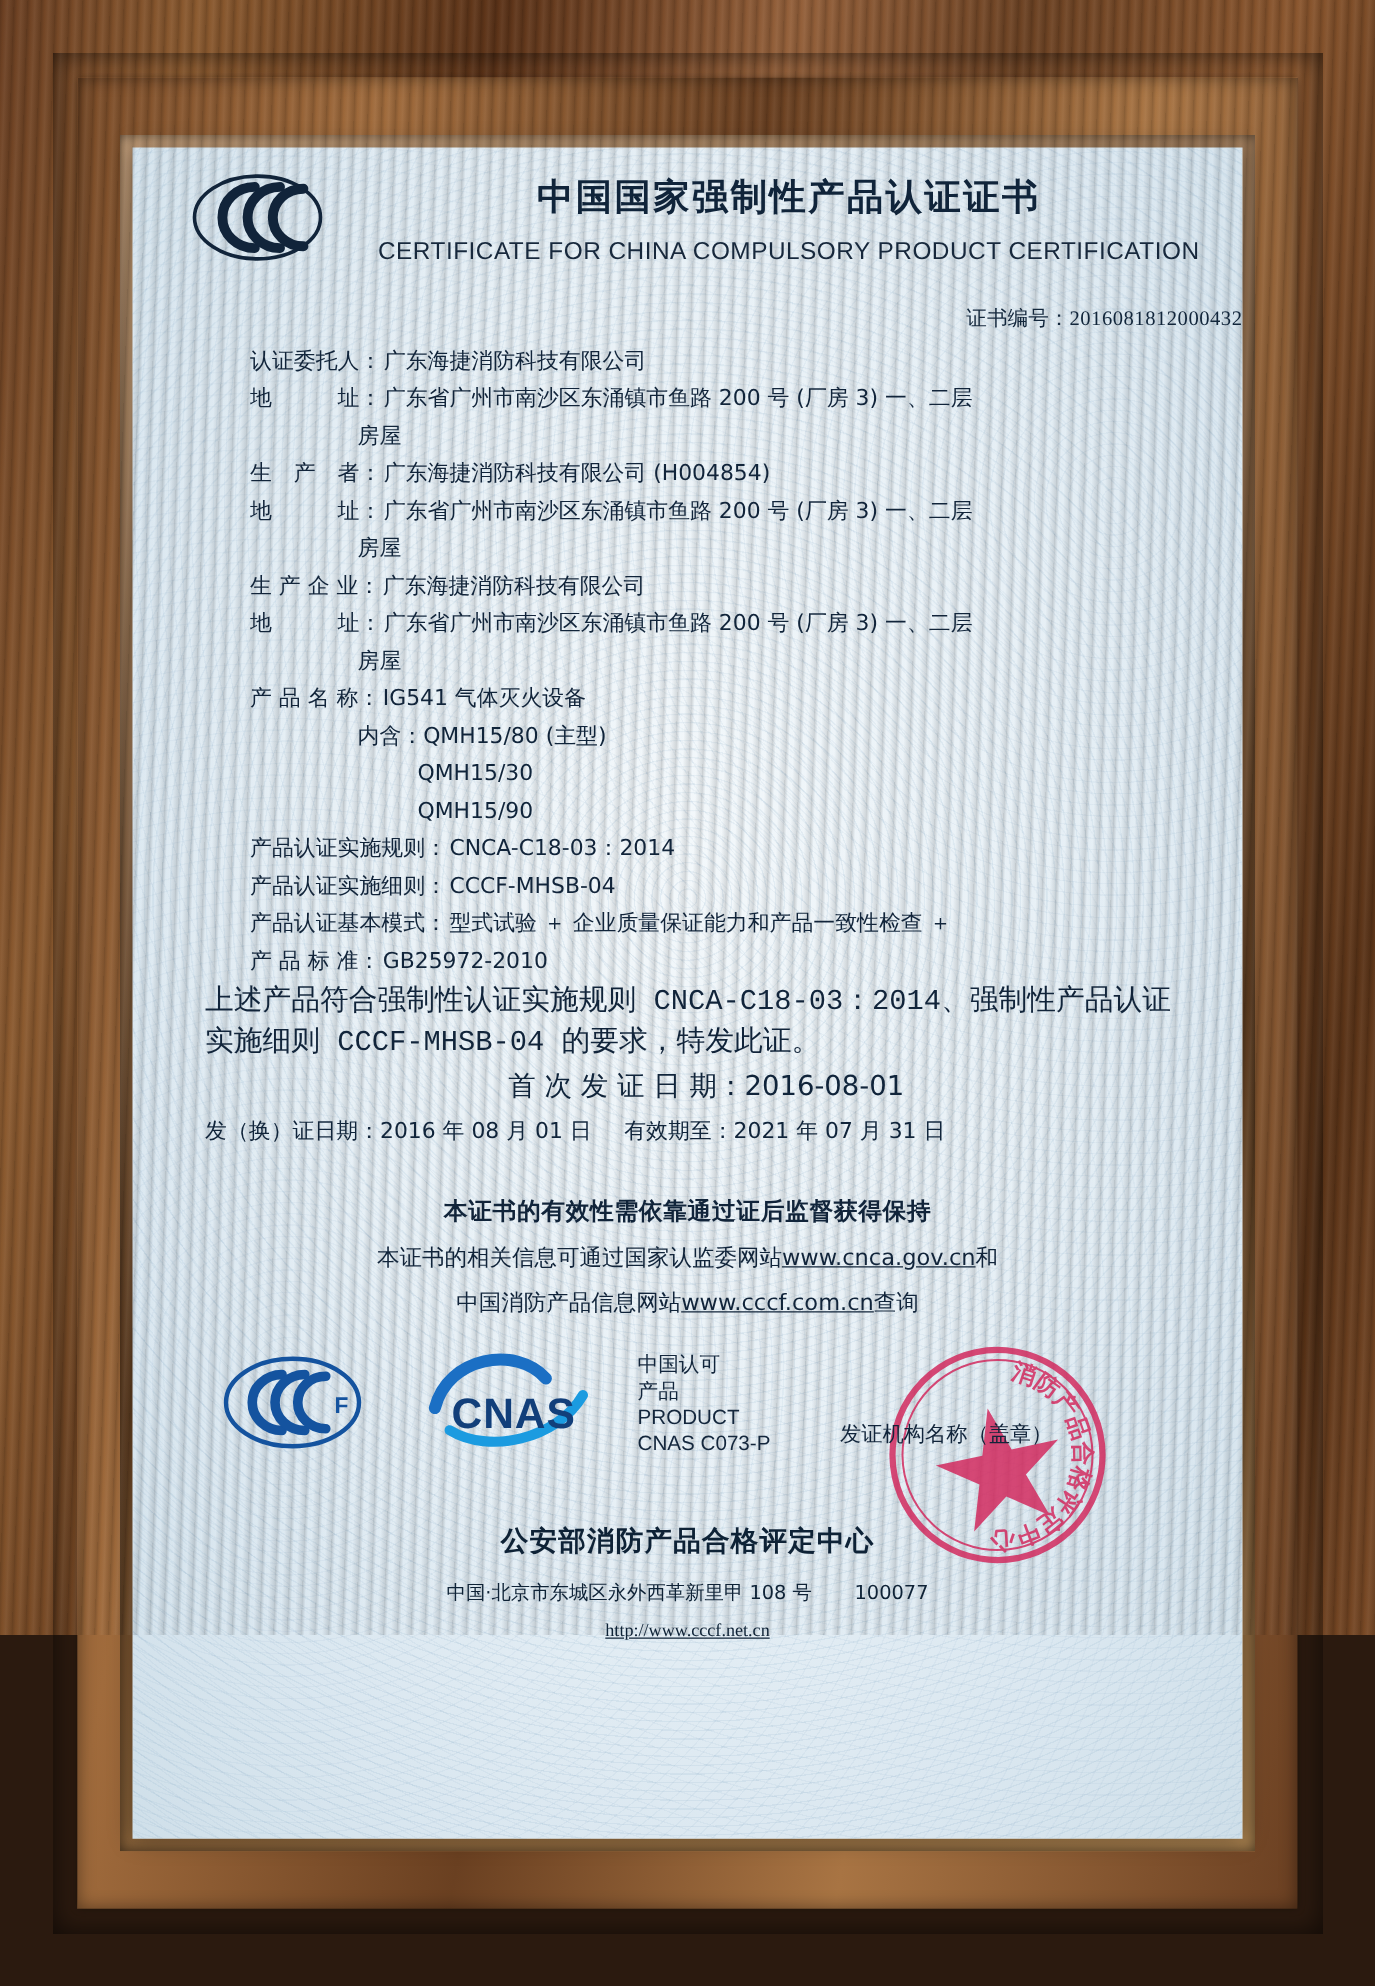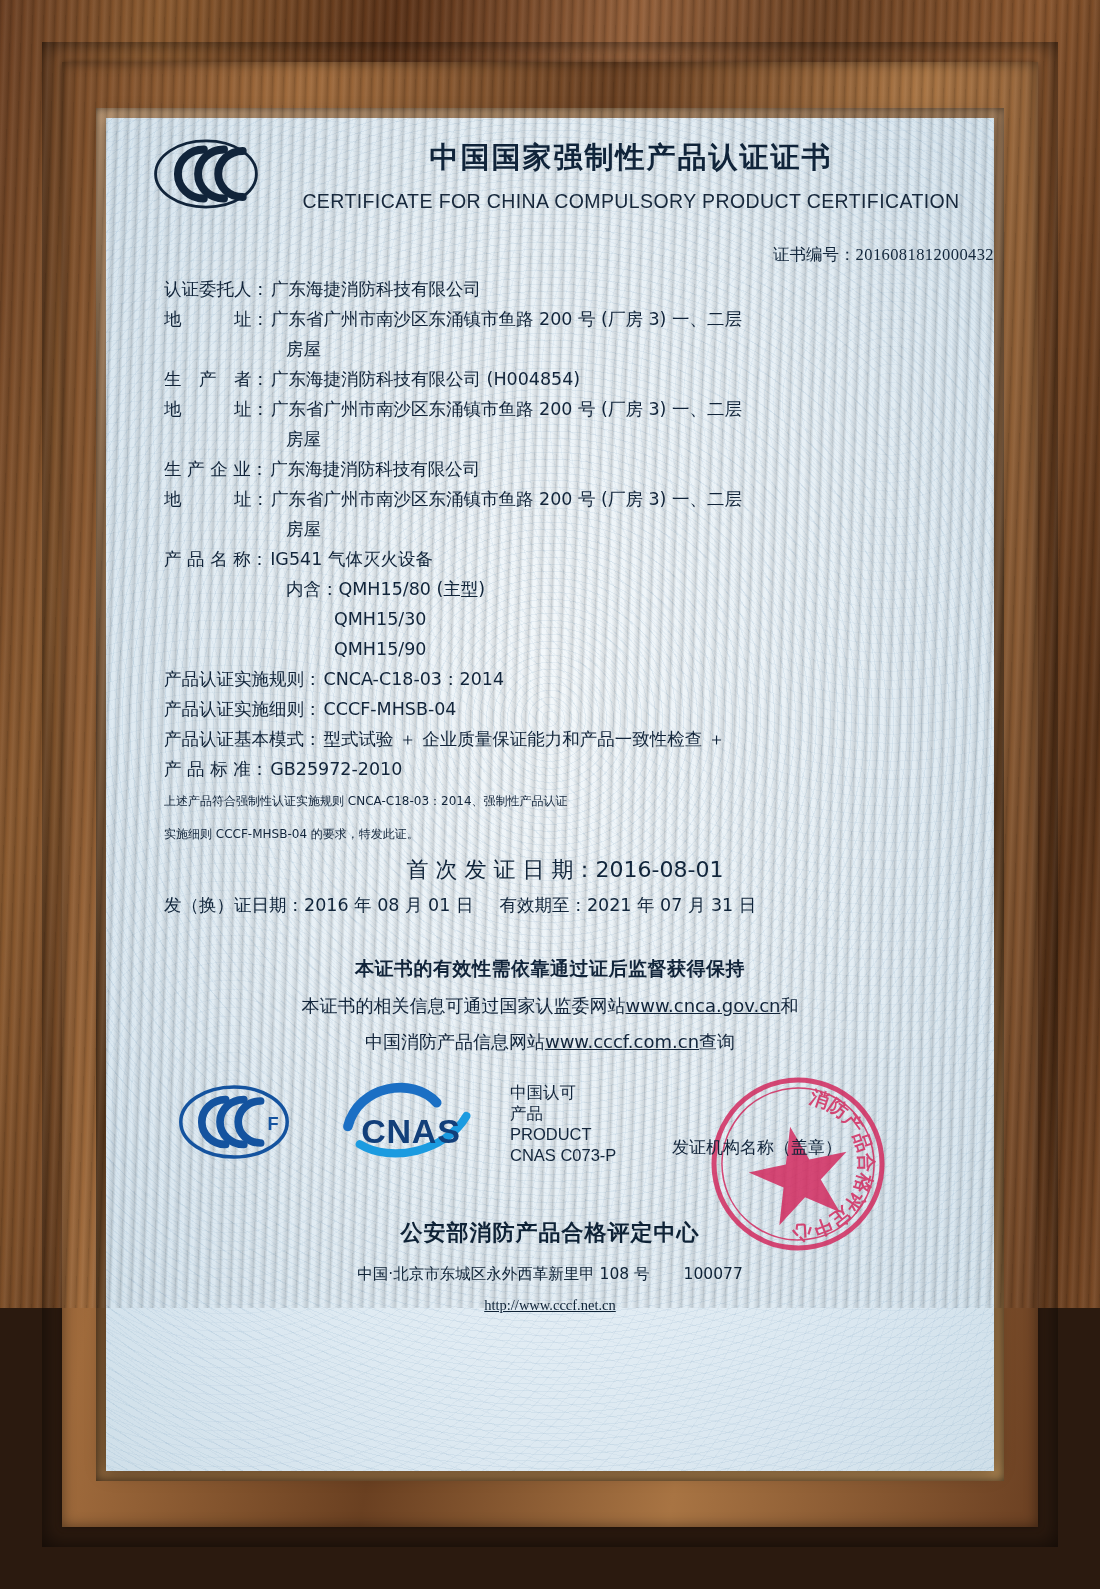--- a/index.html
+++ b/index.html
@@ -148,42 +148,44 @@
     display: flex;
     align-items: flex-start;
     font-size: 17.5px;
     line-height: 30px;
     color: #11243a;
   }
   .label {
     flex: 0 0 auto;
     white-space: pre;
     font-weight: 500;
+    margin-left: 36px;
   }
   .value {
     flex: 1 1 auto;
     padding-left: 2px;
   }
   .indent-sub {
     padding-left: 122px;
     font-size: 17.5px;
     line-height: 30px;
   }
   .sub-label { font-weight: 500; }
   .cont {
     padding-left: 122px;
     font-size: 17.5px;
     line-height: 30px;
   }
 
   .paragraph {
-    font-size: 12px;
+    font-size: 23px;
     line-height: 31px;
     color: #11243a;
     padding: 2px 8px 0 0;
+    font-family: Liberation Mono, monospace;
   }
   .center-line {
     text-align: center;
     font-size: 22px;
     line-height: 32px;
     padding-top: 4px;
   }
   .date-line {
     font-size: 17.5px;
     line-height: 34px;

